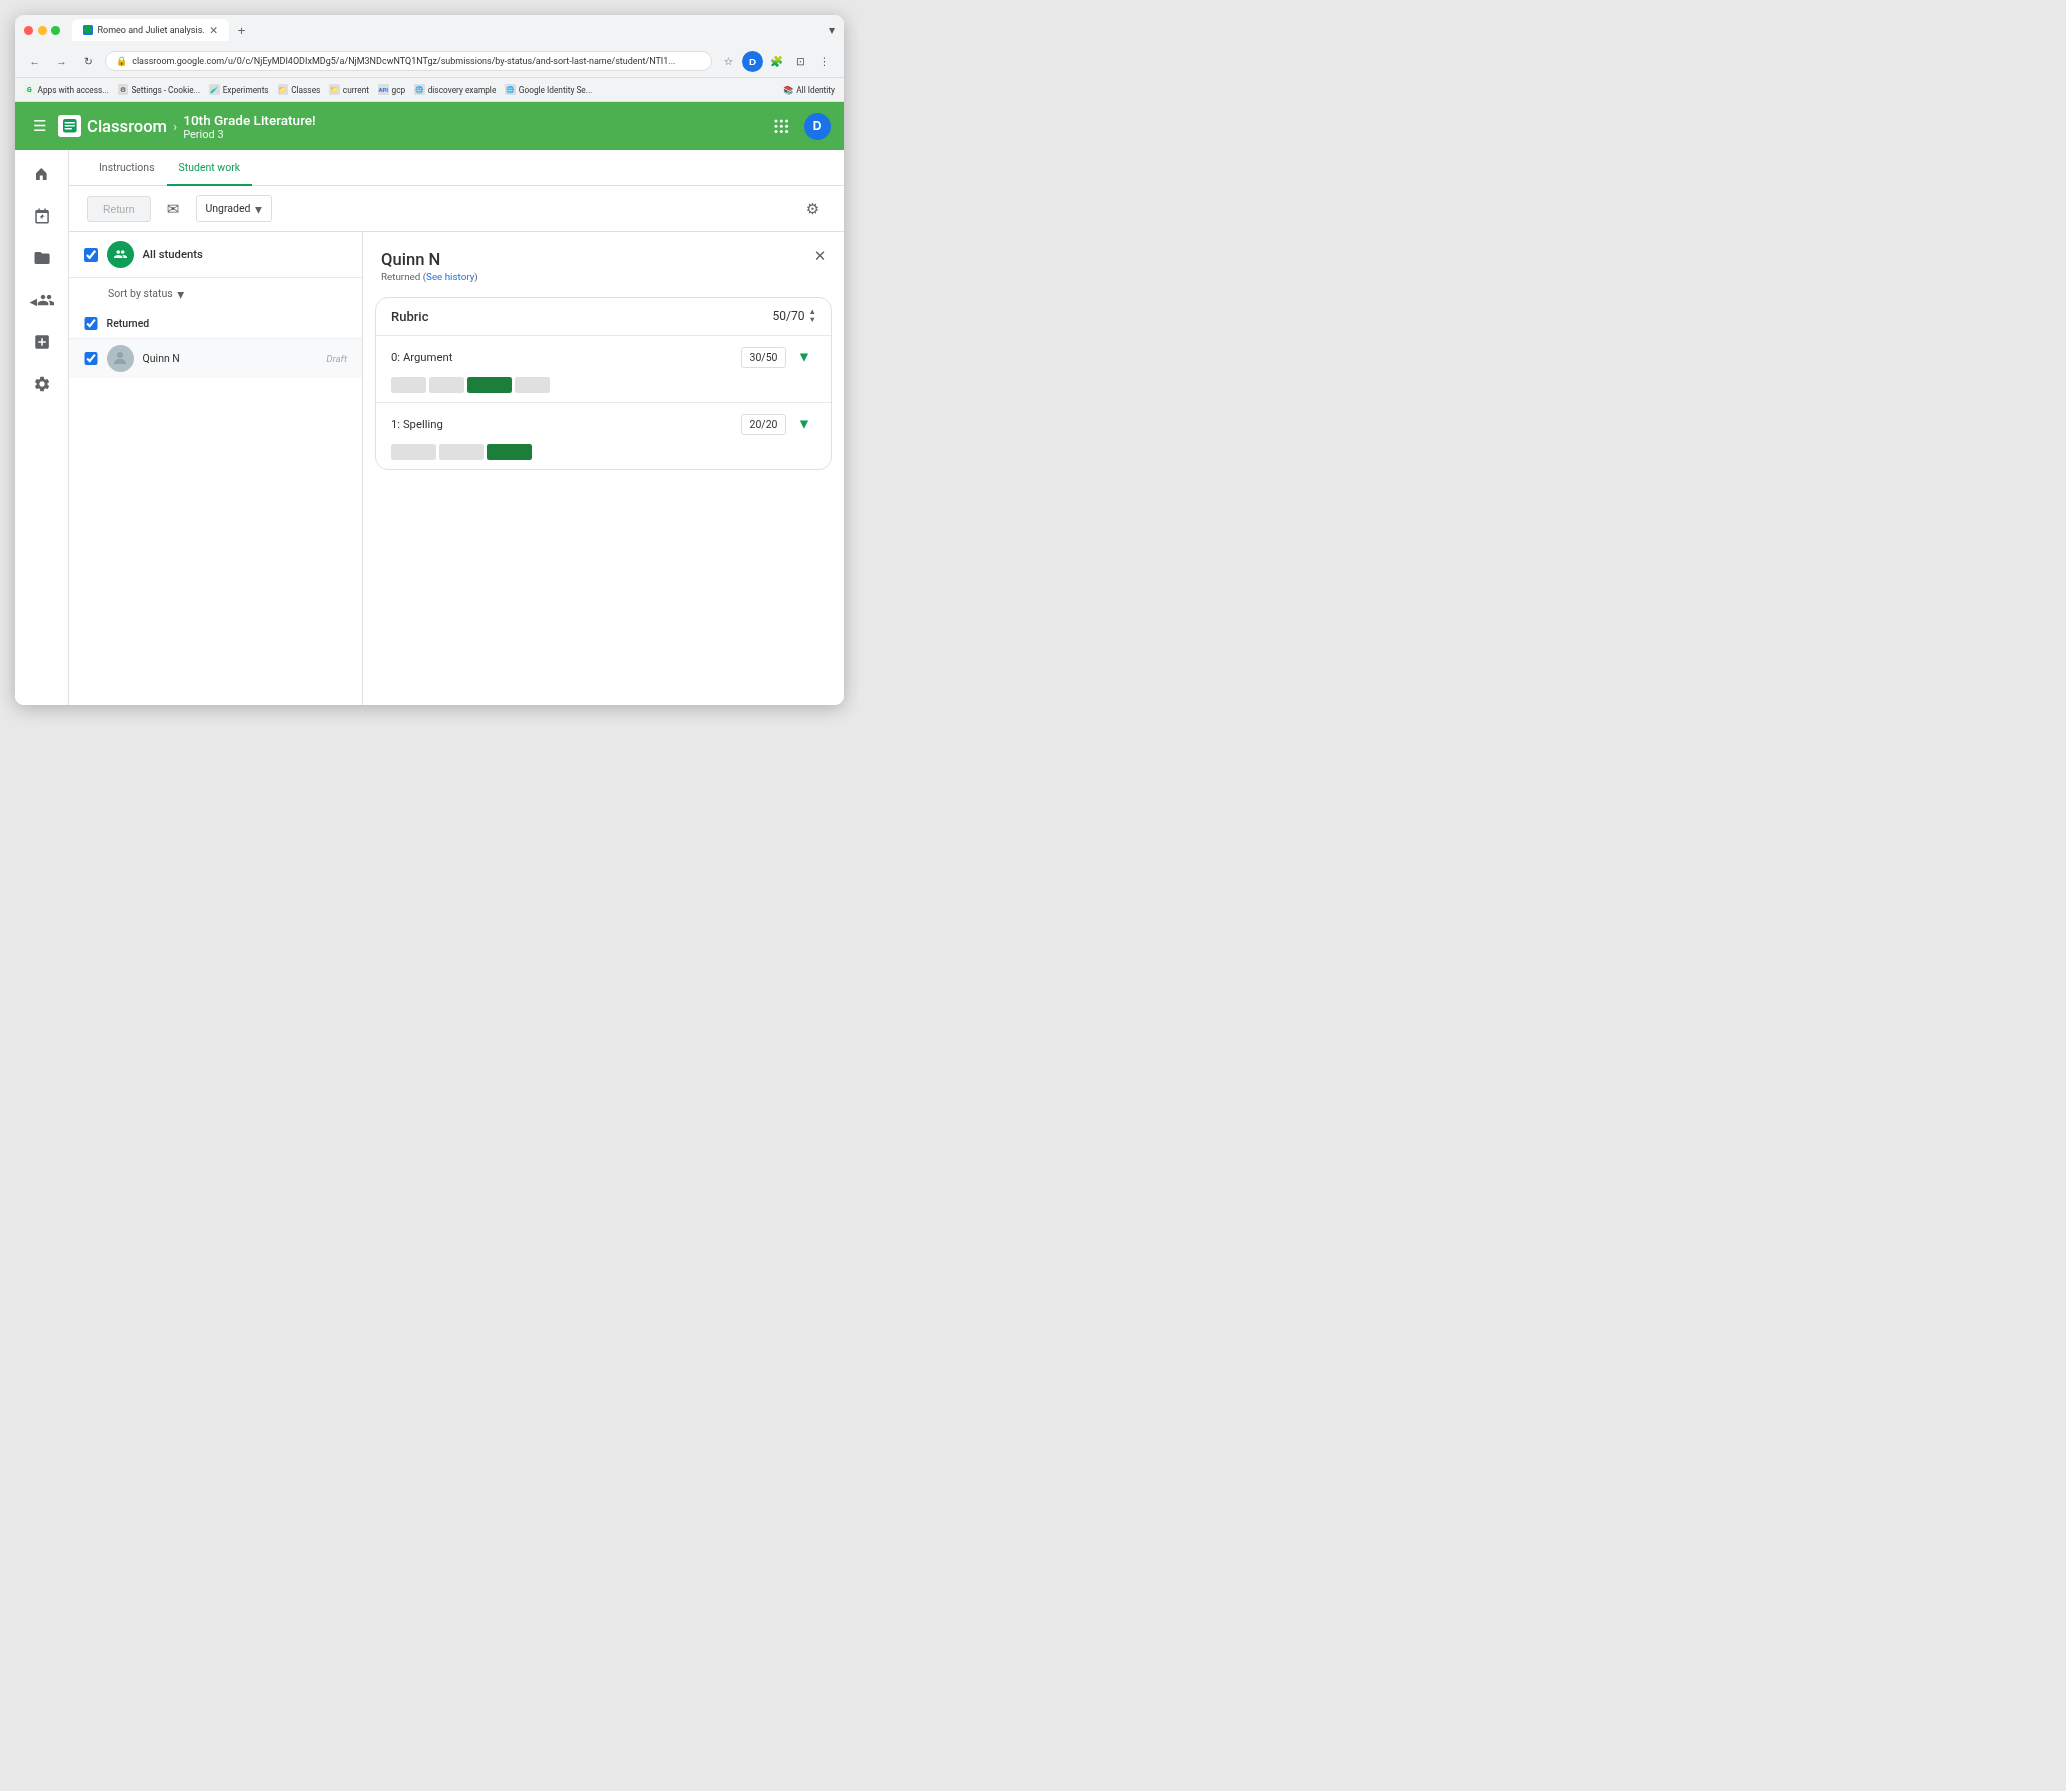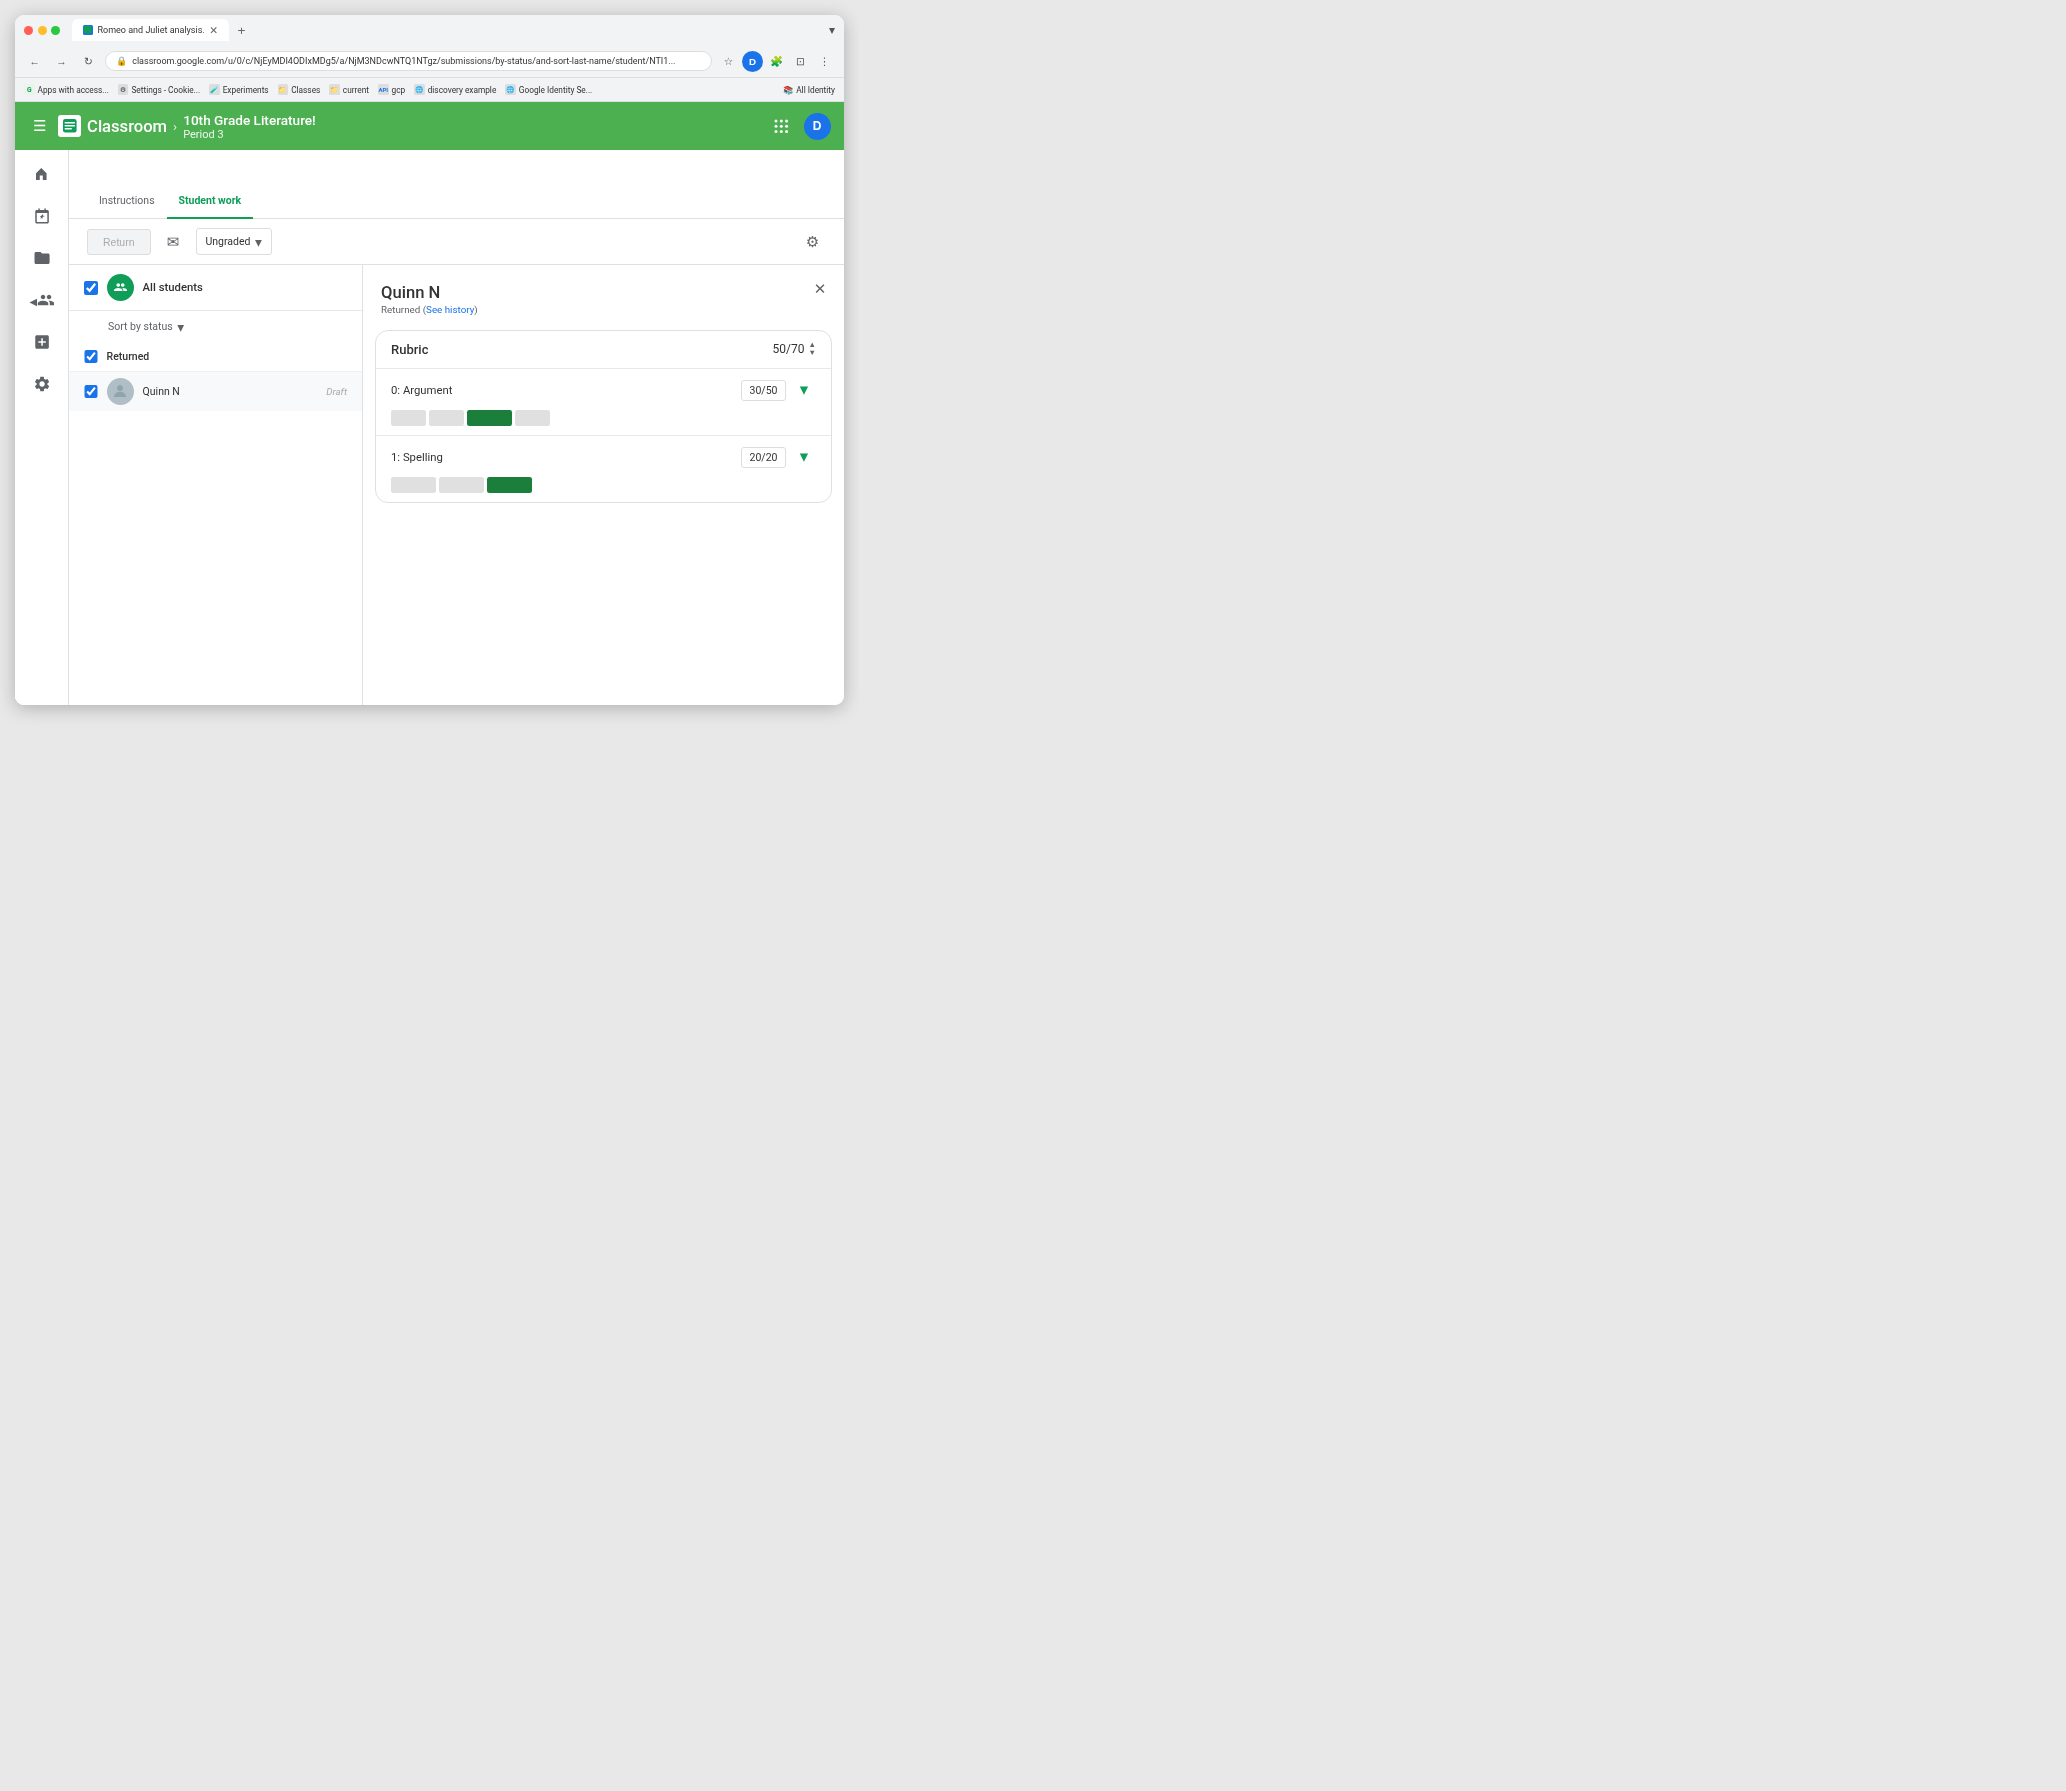--- a/index.html
+++ b/index.html
@@ -260,34 +260,33 @@
       display: flex;
       flex-direction: column;
       overflow: hidden;
     }
 
     
     .tabs-bar {
       display: flex;
       border-bottom: 0.8px solid #e0e0e0;
       padding: 0 18px;
-      margin-top: 33px;
     }
     .tab {
       padding: 10.5px 12px;
       font-size: 10.5px;
       cursor: pointer;
       color: #5f6368;
       border-bottom: 2.3px solid transparent;
       margin-bottom: -0.8px;
     }
     .tab.active {
       color: #0f9d58;
       border-bottom-color: #0f9d58;
-      font-weight: 700;
+      font-weight: 400;
     }
 
     
     .toolbar {
       display: flex;
       align-items: center;
       padding: 9px 18px;
       gap: 9px;
       border-bottom: 0.8px solid #e0e0e0;
     }

